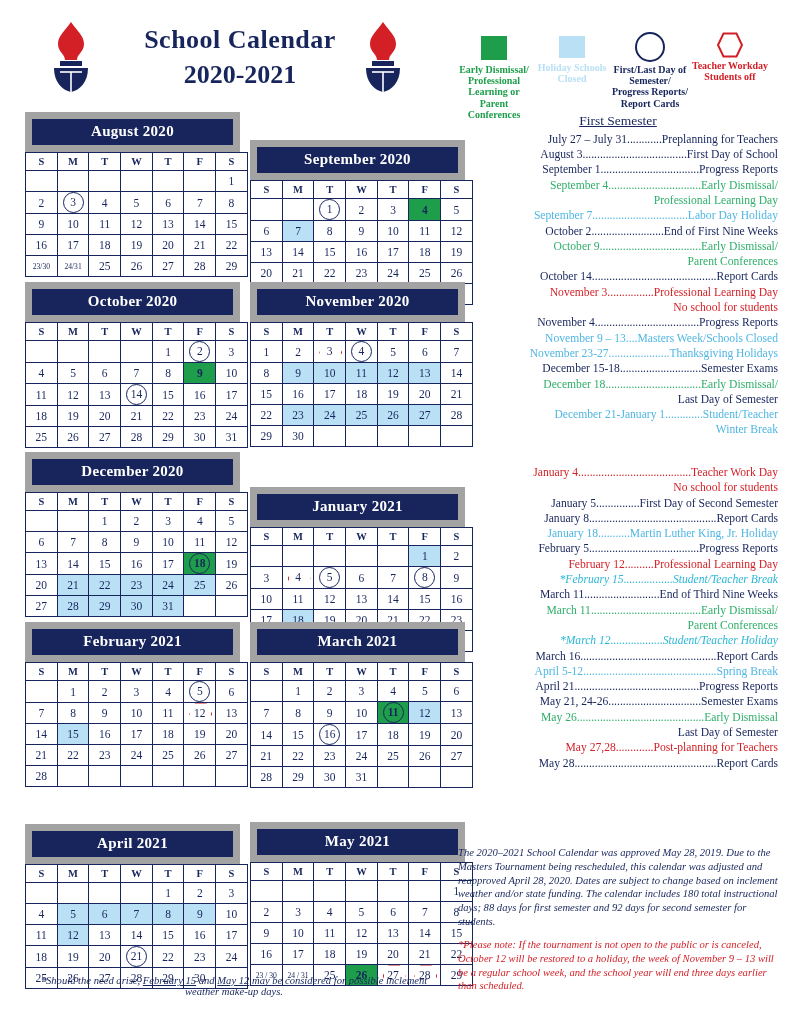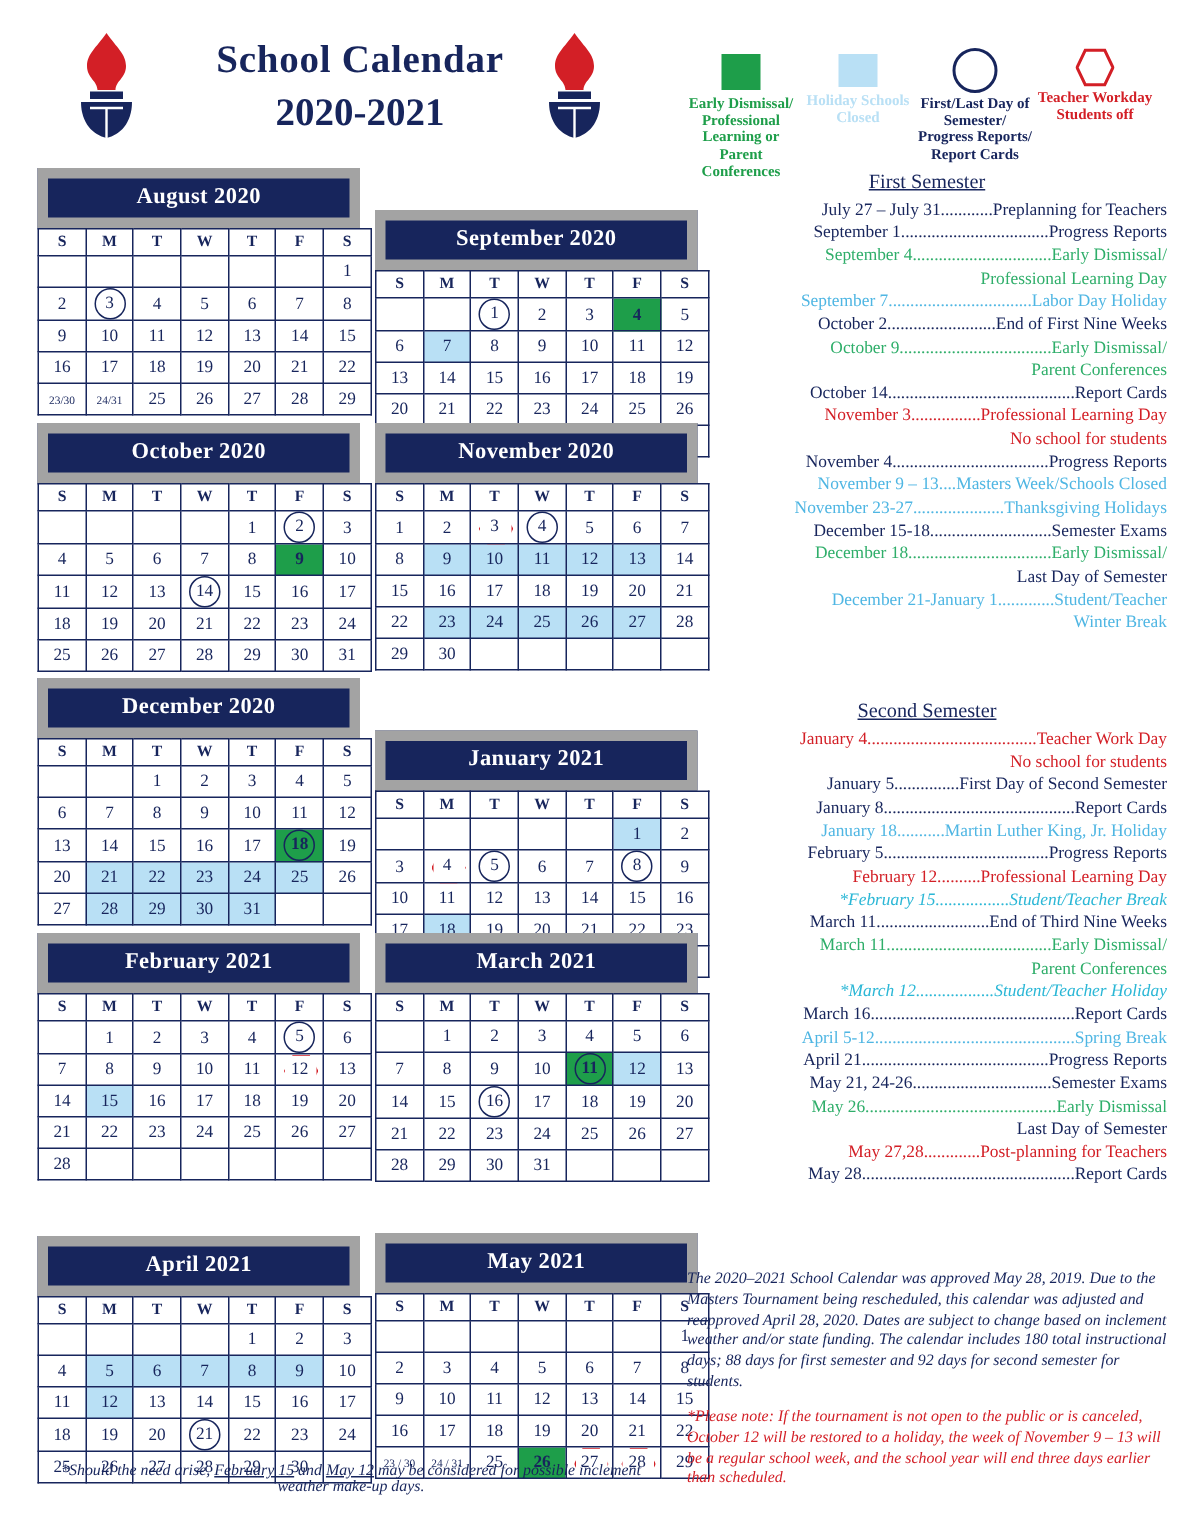--- a/index.html
+++ b/index.html
@@ -765,20 +765,21 @@
             </tr>
           </tbody>
         </table>
       </div>
     </div>
 
   <div class="sem" id="first-sem" style="top:112px;">
     <div class="sem-head">First Semester</div>
     <div id="first-sem-rows">
         <div class="line c-navy">July 27 – July 31............Preplanning for Teachers</div>
+        <div class="line c-navy">August 3....................................First Day of School</div>
         <div class="line c-navy">September 1..................................Progress Reports</div>
         <div class="line c-green">September 4................................Early Dismissal/</div>
         <div class="line c-green">Professional Learning Day</div>
         <div class="line c-lblue">September 7.................................Labor Day Holiday</div>
         <div class="line c-navy">October 2.........................End of First Nine Weeks</div>
         <div class="line c-green">October 9...................................Early Dismissal/</div>
         <div class="line c-green">Parent Conferences</div>
         <div class="line c-navy">October 14...........................................Report Cards</div>
         <div class="line c-red">November 3................Professional Learning Day</div>
         <div class="line c-red">No school for students</div>
@@ -787,21 +788,20 @@
         <div class="line c-lblue">November 23-27.....................Thanksgiving Holidays</div>
         <div class="line c-navy">December 15-18............................Semester Exams</div>
         <div class="line c-green">December 18.................................Early Dismissal/</div>
         <div class="line c-navy">Last Day of Semester</div>
         <div class="line c-lblue">December 21-January 1.............Student/Teacher</div>
         <div class="line c-lblue">Winter Break</div>
       </div>
   </div>
 
   <div class="sem" id="second-sem" style="top:465px;">
-    <div class="sem-head">Second Semester</div>
     <div id="second-sem-rows">
         <div class="line c-red">January 4.......................................Teacher Work Day</div>
         <div class="line c-red">No school for students</div>
         <div class="line c-navy">January 5...............First Day of Second Semester</div>
         <div class="line c-navy">January 8............................................Report Cards</div>
         <div class="line c-lblue">January 18...........Martin Luther King, Jr. Holiday</div>
         <div class="line c-navy">February 5......................................Progress Reports</div>
         <div class="line c-red">February 12..........Professional Learning Day</div>
         <div class="line c-teal ital">*February 15.................Student/Teacher Break</div>
         <div class="line c-navy">March 11..........................End of Third Nine Weeks</div>

